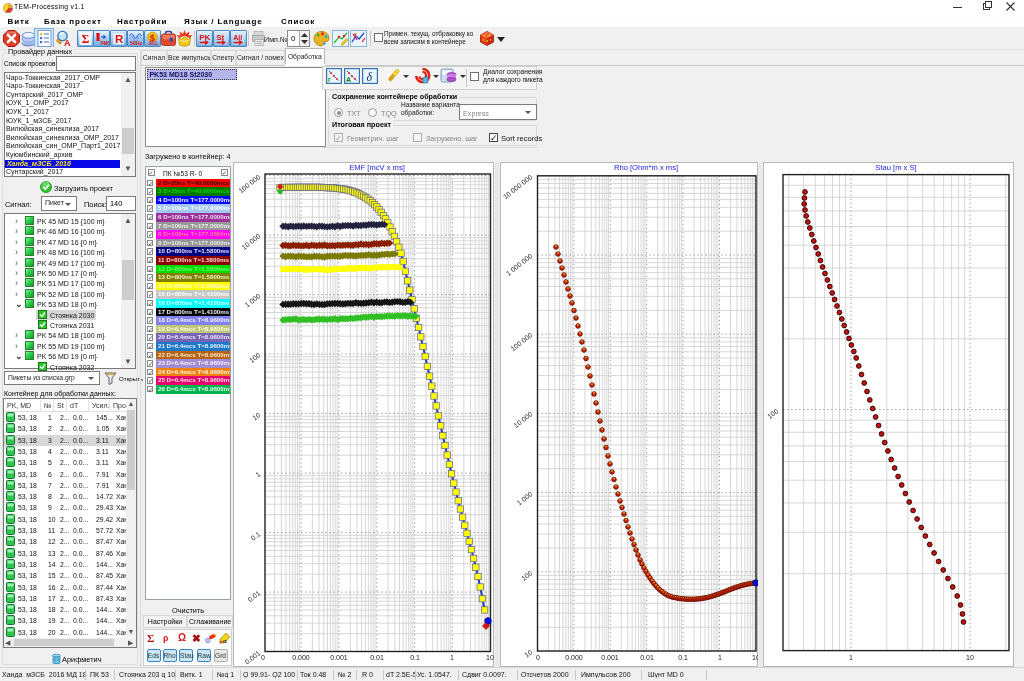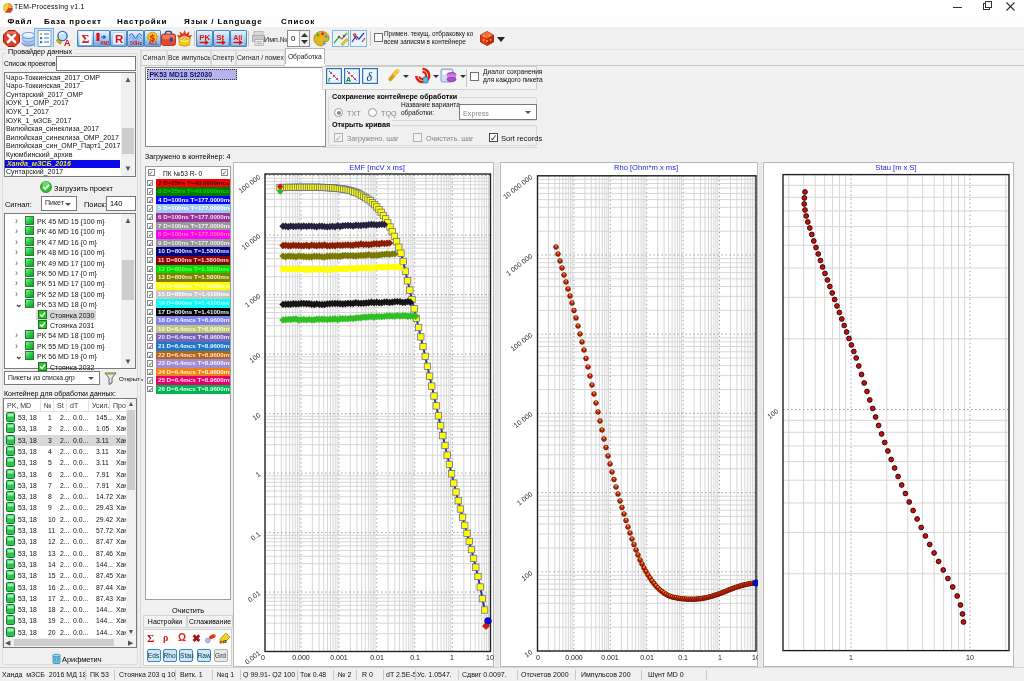--- a/index.html
+++ b/index.html
@@ -31,21 +31,21 @@
  <circle cx="5" cy="5" r="4.8" fill="none" stroke="#b5b5b5" stroke-width="0.5"></circle>
 </svg>
 <div class="ab" style="left:14px;top:3px;font-size:6.8px;letter-spacing:0.3px;color:#000">TEM-Processing v1.1</div>
 <div class="ab" style="left:953px;top:7px;width:9px;height:1px;background:#333"></div>
 <div class="ab" style="left:983px;top:3px;width:7px;height:7px;border:1px solid #333"></div>
 <div class="ab" style="left:985px;top:1px;width:7px;height:7px;border:1px solid #333;background:#fff"></div>
 <svg class="ab" style="left:1006px;top:2px" width="9" height="9" viewBox="0 0 9 9">
     <path d="M0.5 0.5 L8.5 8.5 M8.5 0.5 L0.5 8.5" stroke="#333" stroke-width="1.1"></path>
   </svg>
 <div class="ab" style="left:0;top:15px;width:1024px;height:12px;background:#fdfdfd"></div>
-<div class="ab" style="left:7.5px;top:17px;font-size:8px;letter-spacing:0.9px;font-weight:bold">Файл</div>
+<div class="ab" style="left:7.5px;top:17px;font-size:8px;letter-spacing:0.9px;font-weight:bold">Витк</div>
 <div class="ab" style="left:44px;top:17px;font-size:8px;letter-spacing:0.9px;font-weight:bold">База проект</div>
 <div class="ab" style="left:117px;top:17px;font-size:8px;letter-spacing:0.9px;font-weight:bold">Настройки</div>
 <div class="ab" style="left:184px;top:17px;font-size:8px;letter-spacing:0.9px;font-weight:bold">Язык / Language</div>
 <div class="ab" style="left:281px;top:17px;font-size:8px;letter-spacing:0.9px;font-weight:bold">Список</div>
 <div class="ab" style="left:0;top:27px;width:1024px;height:23px;background:#f0f0f0;border-bottom:1px solid #e3e3e3"></div>
 <div class="ab" style="left:95px;top:31px;width:1px;height:15px;background:#c6c6c6"></div>
 <div class="ab" style="left:193.5px;top:31px;width:1px;height:15px;background:#c6c6c6"></div>
 <div class="ab" style="left:247.5px;top:31px;width:1px;height:15px;background:#c6c6c6"></div>
 <div class="ab" style="left:370px;top:31px;width:1px;height:15px;background:#c6c6c6"></div>
 <svg class="tb-ico" style="left:3px" viewBox="0 0 17 17">
@@ -537,25 +537,25 @@
 <div class="ab" style="left:328px;top:97px;width:209px;height:24px;border:1px solid #d8d8d8;border-radius:2px"></div>
 <div class="ab" style="left:330px;top:92px;font-size:7.2px;font-weight:bold;background:#f0f0f0;padding:0 2px">Сохранение контейнере обработки</div>
 <div class="ab" style="left:334px;top:108px;width:9px;height:9px;border:1px solid #999;border-radius:50%;background:#fff"></div>
 <div class="ab" style="left:336.5px;top:110.5px;width:4px;height:4px;border-radius:50%;background:#8a8a8a"></div>
 <div class="ab" style="left:347px;top:109px;font-size:7.2px;color:#838383">TXT</div>
 <div class="ab" style="left:368px;top:108px;width:9px;height:9px;border:1px solid #999;border-radius:50%;background:#fff"></div>
 <div class="ab" style="left:381px;top:109px;font-size:7.2px;color:#838383">TQQ</div>
 <div class="ab" style="left:401px;top:101px;font-size:6.5px;line-height:8.2px;width:60px;color:#111">Название варианта<br>обработки:</div>
 <div class="cmb" style="left:459px;top:104px;width:78px;height:16px;color:#888;line-height:13px;font-size:7.2px">Express</div>
 <div class="ab" style="left:328px;top:125px;width:209px;height:21px;border:1px solid #d8d8d8;border-radius:2px"></div>
-<div class="ab" style="left:330px;top:120px;font-size:7.2px;font-weight:bold;background:#f0f0f0;padding:0 2px">Открыть кривая</div>
+<div class="ab" style="left:330px;top:120px;font-size:7.2px;font-weight:bold;background:#f0f0f0;padding:0 2px">Итоговая проект</div>
 <div class="ab" style="left:334px;top:133px;width:9px;height:9px;border:1px solid #b0b0b0;background:#f4f4f4;color:#9a9a9a;font-size:8px;line-height:9px;text-align:center">✓</div>
-<div class="ab" style="left:347px;top:134px;font-size:7.2px;color:#838383">Загружено. шаг</div>
+<div class="ab" style="left:347px;top:134px;font-size:7.2px;color:#838383">Геометрич. шаг</div>
 <div class="ab" style="left:413px;top:133px;width:9px;height:9px;border:1px solid #b0b0b0;background:#f4f4f4"></div>
-<div class="ab" style="left:426px;top:134px;font-size:7.2px;color:#838383">Очистить. шаг</div>
+<div class="ab" style="left:426px;top:134px;font-size:7.2px;color:#838383">Загружено. шаг</div>
 <div class="ab" style="left:489px;top:133px;width:9px;height:9px;border:1px solid #444;background:#fff;color:#111;font-size:9px;line-height:9px;text-align:center">✓</div>
 <div class="ab" style="left:501px;top:134px;font-size:7.6px;color:#111">Sort records</div>
 <div class="ab" style="left:322px;top:147px;width:216px;height:1px;background:#d8d8d8"></div>
 <div class="ab" style="left:233px;top:162px;width:261px;height:505px;background:#fff;border:1px solid #b8b8b8"></div>
 <svg class="ab" style="left:233px;top:162px" width="261" height="505">
     <line x1="41.6" y1="12" x2="41.6" y2="489.5" stroke="#d2d2d2" stroke-width="0.9"></line>
     <line x1="48.3" y1="12" x2="48.3" y2="489.5" stroke="#d2d2d2" stroke-width="0.9"></line>
     <line x1="53.0" y1="12" x2="53.0" y2="489.5" stroke="#d2d2d2" stroke-width="0.9"></line>
     <line x1="56.7" y1="12" x2="56.7" y2="489.5" stroke="#d2d2d2" stroke-width="0.9"></line>
     <line x1="59.7" y1="12" x2="59.7" y2="489.5" stroke="#d2d2d2" stroke-width="0.9"></line>

